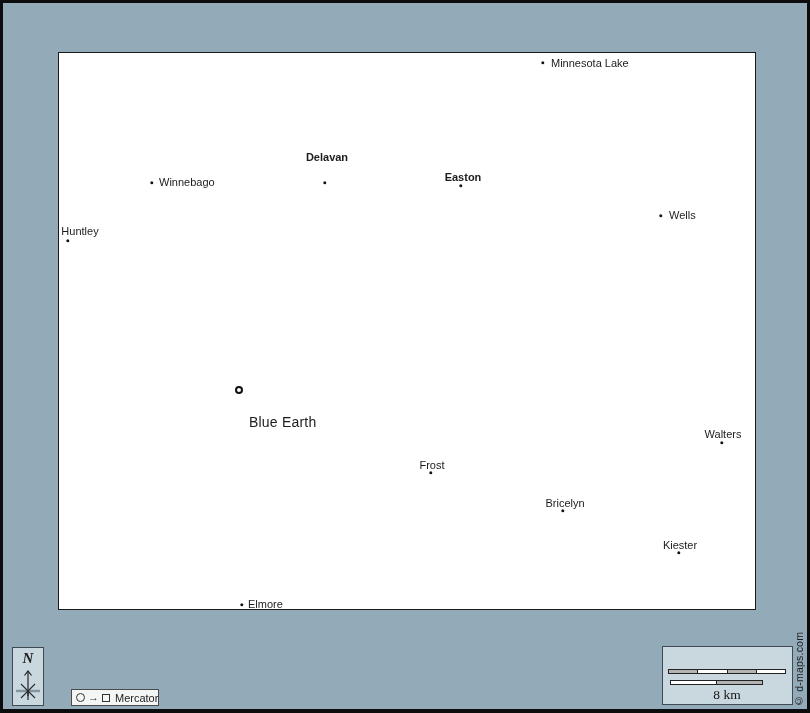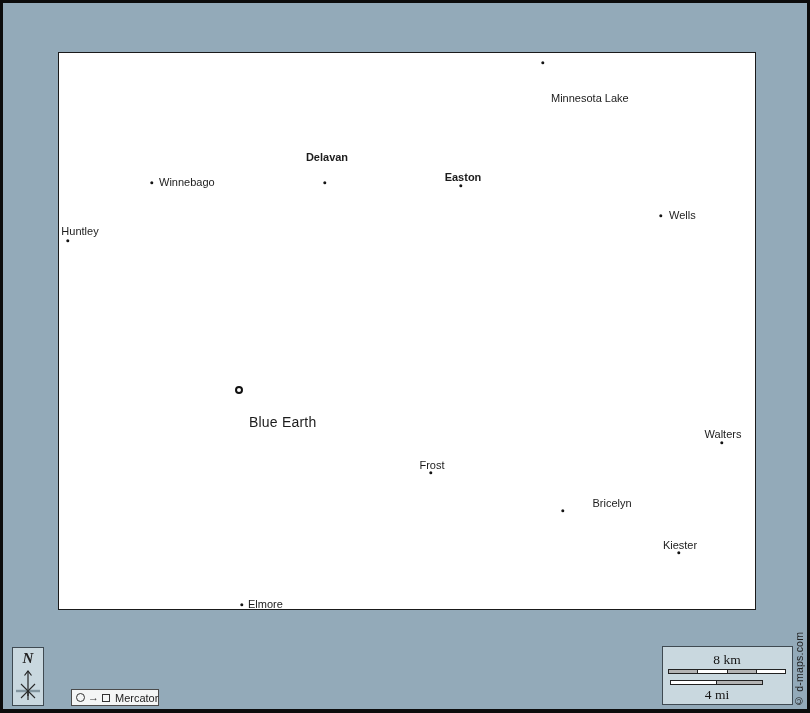--- a/index.html
+++ b/index.html
@@ -108,20 +108,21 @@
     border: 1px solid #3f4a52;
   }
   .scale-text {
     position: absolute;
     font-family: "Liberation Serif", serif;
     font-size: 13.5px;
     color: #161616;
     transform: translateX(-50%);
     white-space: nowrap;
     line-height: 1;
+    margin-top: 35px;
   }
   .scale-text.km { left: 64px; top: 6px; }
   .scale-text.mi { left: 54px; top: 41px; }
   .scale-bar {
     position: absolute;
     height: 5px;
     border: 1px solid #222;
     display: flex;
   }
   .scale-bar.km { left: 5px; top: 22px; width: 118px; }
@@ -145,39 +146,39 @@
 </head>
 <body>
 
 <div class="canvas">
   <div class="border-area">
 
     <div class="map-sheet"></div>
 
     <div class="towns-layer">
         <div class="dot" style="left: 540px; top: 60px;"></div>
-        <div class="town-label left-middle" style="left: 548px; top: 60px; margin-top: 35px;">Minnesota Lake</div>
+        <div class="town-label left-middle" style="left: 548px; top: 60px;">Minnesota Lake</div>
         <div class="dot" style="left: 149px; top: 180px;"></div>
         <div class="town-label left-middle" style="left: 156px; top: 179px;">Winnebago</div>
         <div class="dot" style="left: 322px; top: 180px;"></div>
         <div class="town-label center-top" style="left: 324px; top: 148px; font-weight: bold;">Delavan</div>
         <div class="dot" style="left: 458px; top: 183px;"></div>
         <div class="town-label center-top" style="left: 460px; top: 168px; font-weight: bold;">Easton</div>
         <div class="dot" style="left: 658px; top: 213px;"></div>
         <div class="town-label left-middle" style="left: 666px; top: 212px;">Wells</div>
         <div class="dot" style="left: 65px; top: 238px;"></div>
         <div class="town-label center-top" style="left: 77px; top: 222px;">Huntley</div>
         <div class="ring" style="left: 236px; top: 387px;"></div>
         <div class="town-label left-middle big" style="left: 246px; top: 384px; margin-top: 36px;">Blue Earth</div>
         <div class="dot" style="left: 719px; top: 440px;"></div>
         <div class="town-label center-top" style="left: 720px; top: 425px;">Walters</div>
         <div class="dot" style="left: 428px; top: 470px;"></div>
         <div class="town-label center-top" style="left: 429px; top: 456px;">Frost</div>
         <div class="dot" style="left: 560px; top: 508px;"></div>
-        <div class="town-label center-top" style="left: 562px; top: 494px; margin-left: 47px;">Bricelyn</div>
+        <div class="town-label center-top" style="left: 562px; top: 494px;">Bricelyn</div>
         <div class="dot" style="left: 676px; top: 550px;"></div>
         <div class="town-label center-top" style="left: 677px; top: 536px;">Kiester</div>
         <div class="dot" style="left: 239px; top: 602px;"></div>
         <div class="town-label left-middle" style="left: 245px; top: 601px;">Elmore</div>
       </div>
 
     <div class="compass-box">
       <div class="compass-n">N</div>
       <svg class="compass-svg" width="30" height="38" viewBox="0 0 30 38">
 

